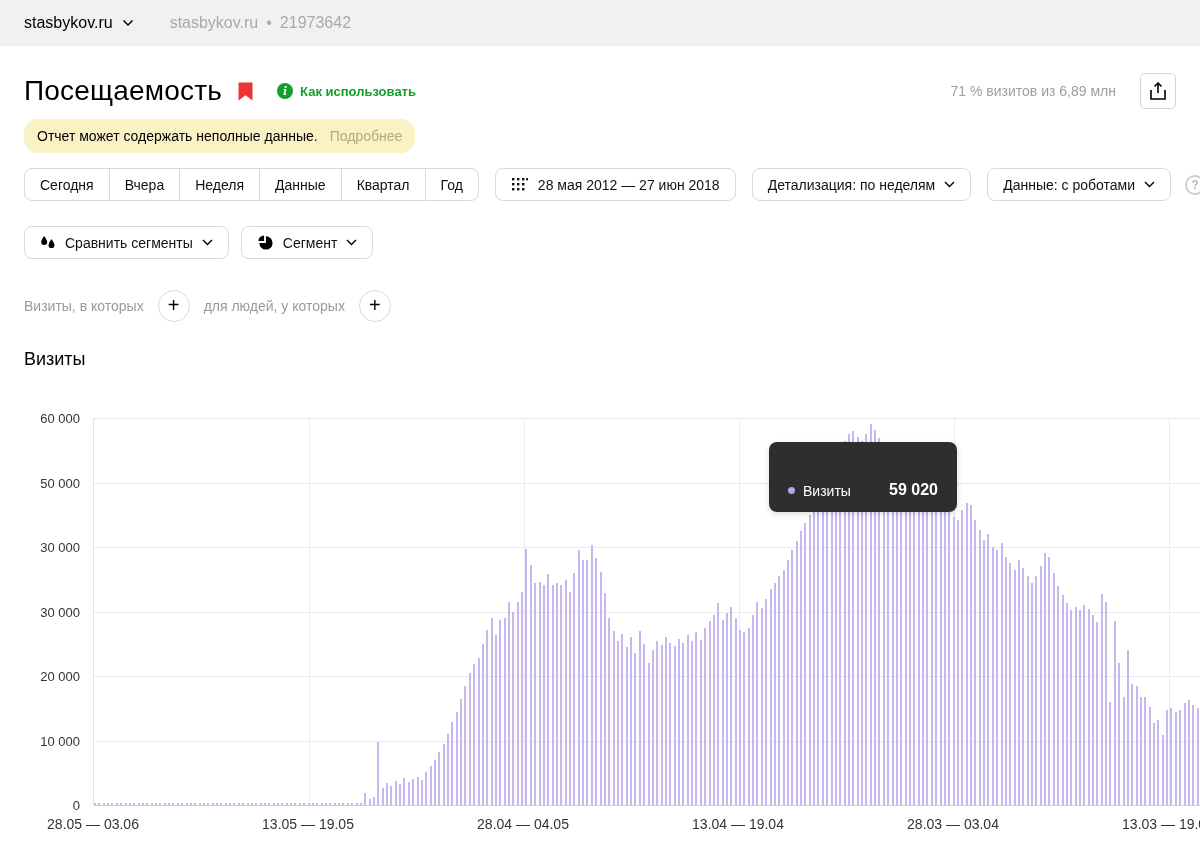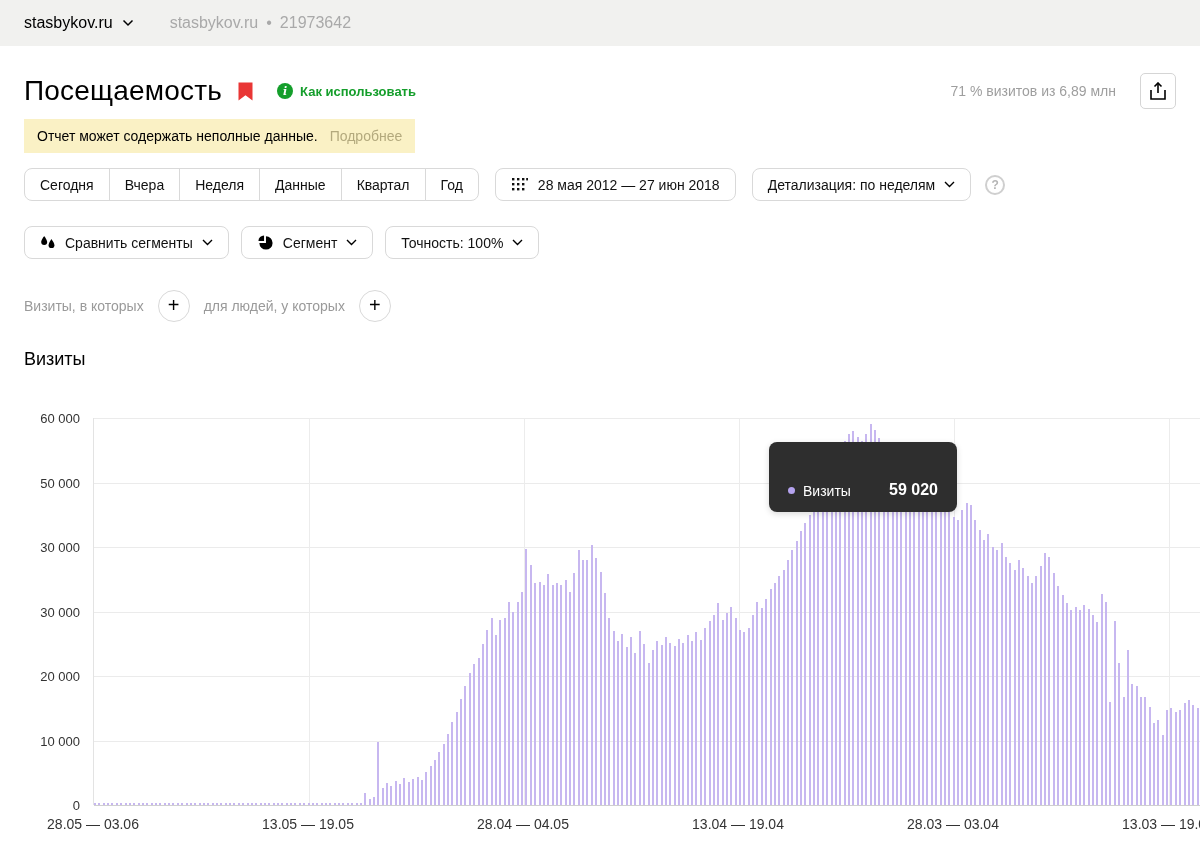--- a/index.html
+++ b/index.html
@@ -19,21 +19,21 @@
   .help-link { margin-left: 24px; display: flex; align-items: center; gap: 7px; cursor: pointer;
                color: #149e2b; font-size: 13px; font-weight: bold; }
   .info-icon { width: 16px; height: 16px; border-radius: 50%; background: #149e2b; color: #fff;
                font-family: "DejaVu Serif", serif; font-style: italic; font-size: 11px; font-weight: bold;
                display: flex; align-items: center; justify-content: center; }
   .sample-info { margin-left: auto; color: #9e9e9e; font-size: 14px; }
   .share-btn { margin-left: 24px; width: 36px; height: 36px; background: #fff; border: 1px solid #d5d5d5;
                border-radius: 5px; display: flex; align-items: center; justify-content: center; cursor: pointer; }
 
   
-  .notice { position: absolute; top: 119px; left: 24px; height: 34px; background: #faf1c5; border-radius: 0;
+  .notice { position: absolute; top: 119px; left: 24px; height: 34px; background: #faf1c5; border-radius: 14px;
             display: inline-flex; align-items: center; padding: 0 13px; font-size: 14px; }
   .notice-link { margin-left: 12px; color: #b3a97d; cursor: pointer; }
 
   
   .row1 { position: absolute; top: 168px; left: 24px; display: flex; align-items: center; }
   .row2 { position: absolute; top: 226px; left: 24px; display: flex; align-items: center; gap: 12px; }
   .btn { height: 33px; background: #fff; border: 1px solid #d9d9d9; display: flex; align-items: center;
          padding: 0 15px; font-size: 14px; color: #111; cursor: pointer; gap: 9px; white-space: nowrap; }
   .seg { display: flex; }
   .seg .btn { margin-left: -1px; }
@@ -151,20 +151,28 @@
       <span>28 мая 2012 — 27 июн 2018</span>
     </div>
     <div class="btn standalone ml16">
       <span>Детализация: по неделям</span>
       <span>
         <svg width="11" height="7" viewBox="0 0 11 7">
             <path d="M1 1 L5.5 5.5 L10 1" fill="none" stroke="#000" stroke-width="1.4"></path>
           </svg>
       </span>
     </div>
+    <div class="btn standalone ml16">
+      <span>Данные: с роботами</span>
+      <span>
+        <svg width="11" height="7" viewBox="0 0 11 7">
+            <path d="M1 1 L5.5 5.5 L10 1" fill="none" stroke="#000" stroke-width="1.4"></path>
+          </svg>
+      </span>
+    </div>
     <div class="question-icon">?</div>
   </div>
 
   <div class="row2">
     <div class="btn standalone">
       <span>
         <svg width="16" height="16" viewBox="0 0 16 16">
           <path d="M4.2 1 C4.2 1 1.2 5 1.2 7 a3 3 0 0 0 6 0 C7.2 5 4.2 1 4.2 1 Z" fill="#000"></path>
           <path d="M11.4 4 C11.4 4 8.6 8 8.6 10.2 a2.9 2.9 0 0 0 5.8 0 C14.4 8 11.4 4 11.4 4 Z" fill="#000"></path>
         </svg>
@@ -177,28 +185,20 @@
       </span>
     </div>
     <div class="btn standalone">
       <span>
         <svg width="17" height="17" viewBox="0 0 18 18">
           <path d="M9.5 9.5 L9.5 2.5 A7 7 0 1 1 2.5 9.5 Z" fill="#000"></path>
           <path d="M7.5 7.5 L7.5 1.5 A6 6 0 0 0 1.5 7.5 Z" fill="#000"></path>
         </svg>
       </span>
       <span>Сегмент</span>
-      <span>
-        <svg width="11" height="7" viewBox="0 0 11 7">
-            <path d="M1 1 L5.5 5.5 L10 1" fill="none" stroke="#000" stroke-width="1.4"></path>
-          </svg>
-      </span>
-    </div>
-    <div class="btn standalone">
-      <span>Точность: 100%</span>
       <span>
         <svg width="11" height="7" viewBox="0 0 11 7">
             <path d="M1 1 L5.5 5.5 L10 1" fill="none" stroke="#000" stroke-width="1.4"></path>
           </svg>
       </span>
     </div>
   </div>
 
   <div class="filters">
     <span>Визиты, в которых</span>

